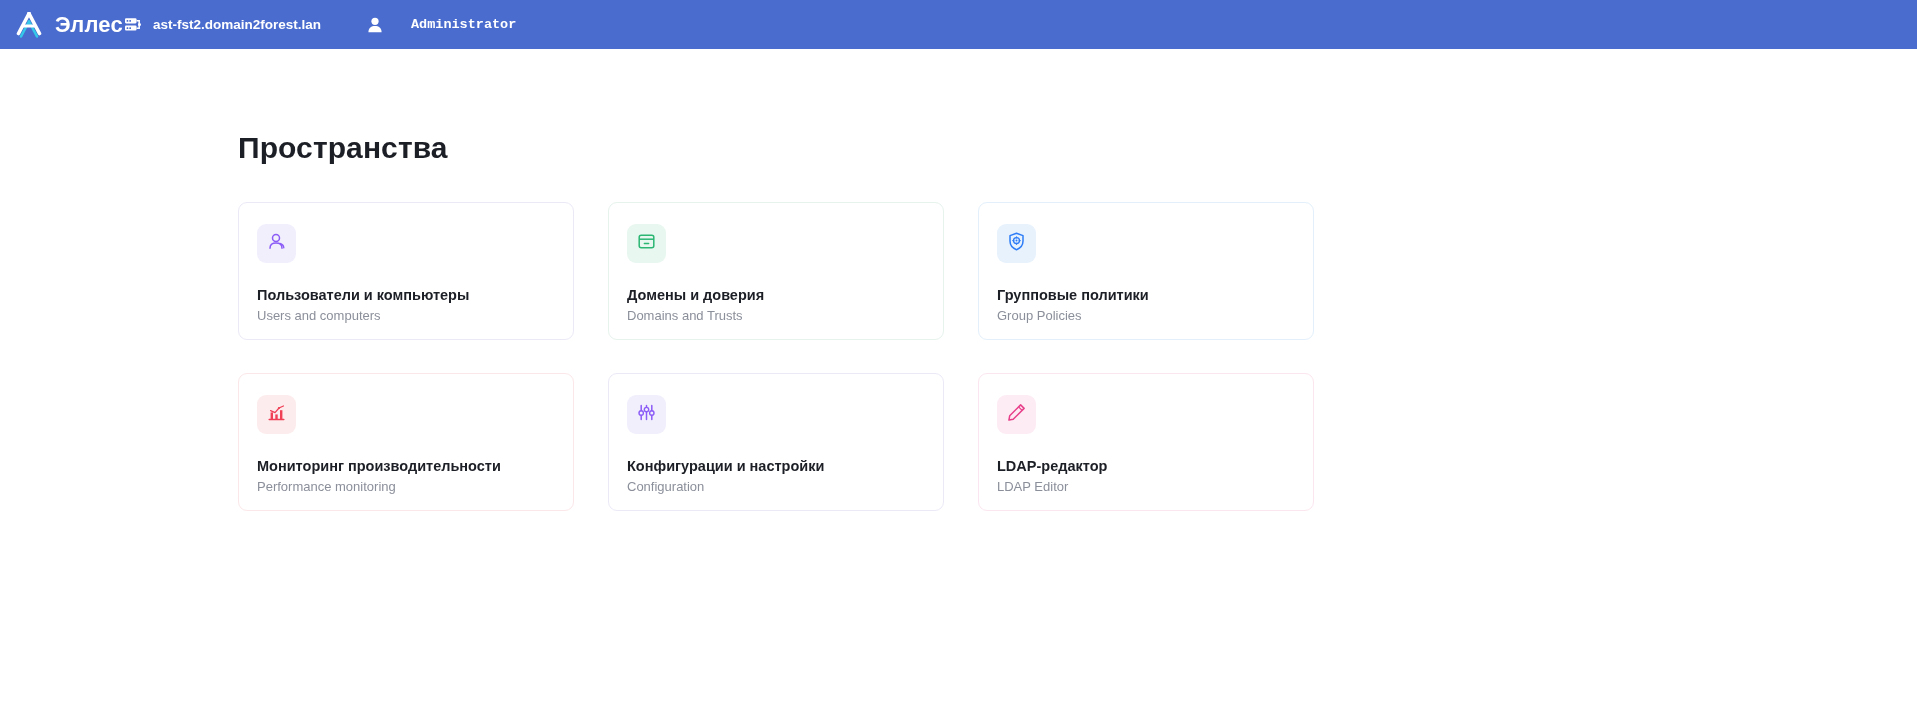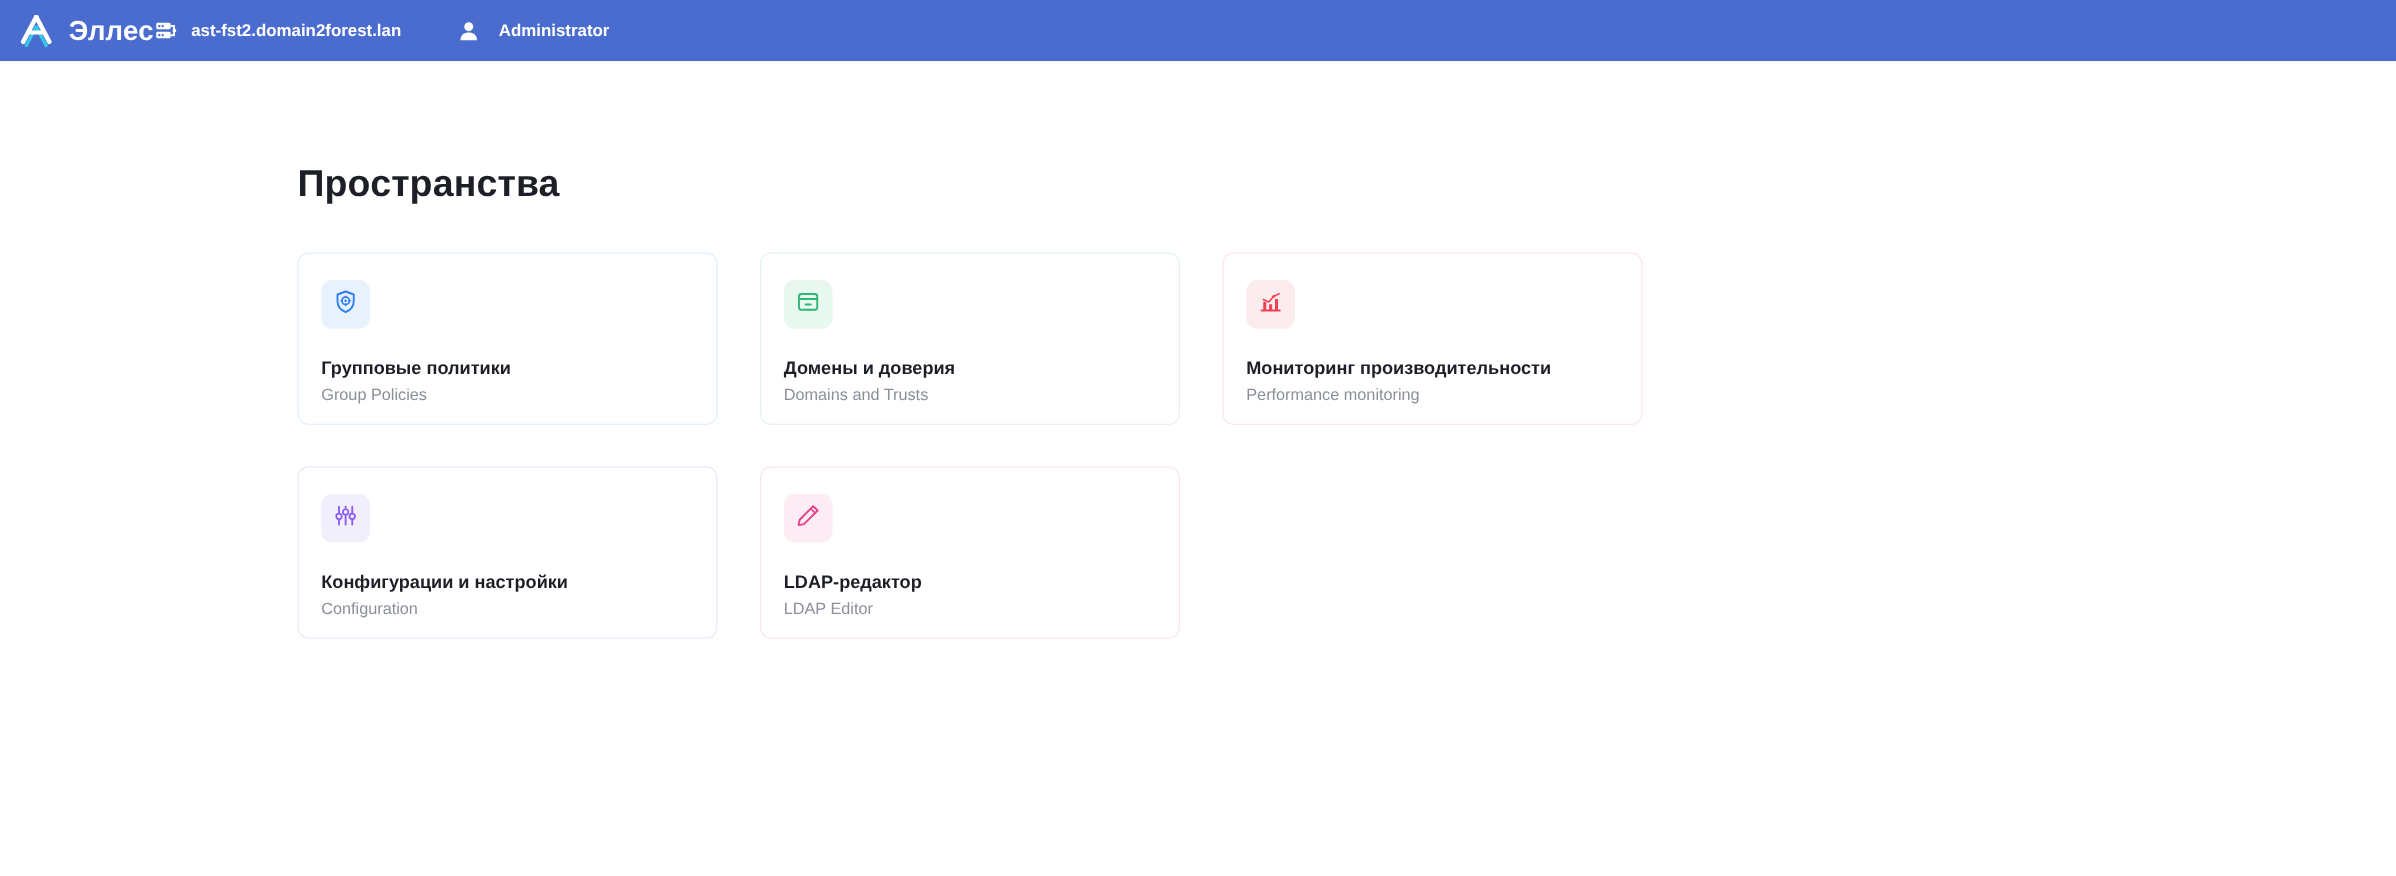--- a/index.html
+++ b/index.html
@@ -49,21 +49,22 @@
   }
   .host-chip .label {
     color: #ffffff;
     font-size: 13.5px;
     font-weight: bold;
     white-space: nowrap;
   }
   .user-chip {
     display: flex;
     align-items: center;
-    gap: 15px;
+    gap: 27px;
+    font-family: Liberation Mono, monospace;
   }
   .user-chip .label {
     color: #ffffff;
     font-size: 13.5px;
     font-weight: bold;
     white-space: nowrap;
   }
   .ico-white { display: block; }
 
   
@@ -178,54 +179,67 @@
           <circle cx="9" cy="5.3" r="3.6" fill="#ffffff"></circle>
           <path d="M2.4 16.2 C2.4 11.9 5.4 10 9 10 C12.6 10 15.6 11.9 15.6 16.2 Z" fill="#ffffff"></path>
         </svg>
       </span>
       <span class="label">Administrator</span>
     </div>
 
   </div>
 </div>
 
-<div class="page" style="background: rgb(255, 255, 255);">
+<div class="page" style="background: rgb(255, 255, 255); border-radius: 25px;">
 
   <div class="page-title" style="color: rgb(29, 31, 38);">Пространства</div>
 
   <div class="grid">
 
+    <div class="card" style="border-color: rgb(236, 233, 247);">
+      <div class="card-icon" style="background: rgb(242, 239, 253);">
+        <span>
+          <svg width="21" height="21" viewBox="0 0 21 21" fill="none">
+            <circle cx="10" cy="7" r="3.5" stroke="#8b5cf6" stroke-width="1.5"></circle>
+            <path d="M4 17.2 C4 13.6 6.7 12 10 12 C13.3 12 16 13.6 16 17.2" stroke="#8b5cf6" stroke-width="1.5" stroke-linecap="round"></path>
+            <path d="M14 12.5 C16.3 13 17.6 14.5 17.8 16.8" stroke="#8b5cf6" stroke-width="1.4" stroke-linecap="round"></path>
+          </svg>
+        </span>
+      </div>
+      <div class="card-title">Пользователи и компьютеры</div>
+      <div class="card-sub">Users and computers</div>
+    </div>
+
+    <div class="card" style="border-color: rgb(230, 243, 236);">
+      <div class="card-icon" style="background: rgb(232, 247, 239);">
+        <span>
+          <svg width="21" height="21" viewBox="0 0 21 21" fill="none">
+            <rect x="3.2" y="4.2" width="14.6" height="12.6" rx="2" stroke="#2bb673" stroke-width="1.5"></rect>
+            <path d="M3.2 8.2 H17.8" stroke="#2bb673" stroke-width="1.5"></path>
+            <path d="M8.4 12.6 H12.6" stroke="#2bb673" stroke-width="1.5" stroke-linecap="round"></path>
+          </svg>
+        </span>
+      </div>
+      <div class="card-title">Домены и доверия</div>
+      <div class="card-sub">Domains and Trusts</div>
+    </div>
 
     <div class="card" style="border-color: rgb(227, 240, 251);">
       <div class="card-icon" style="background: rgb(231, 242, 253);">
         <span>
           <svg width="21" height="21" viewBox="0 0 21 21" fill="none">
             <path d="M10.5 2.2 L17 4.6 V10 C17 14.2 14.2 17.2 10.5 18.7 C6.8 17.2 4 14.2 4 10 V4.6 Z" stroke="#2f7df6" stroke-width="1.5" stroke-linejoin="round"></path>
             <circle cx="10.5" cy="9.6" r="3" stroke="#2f7df6" stroke-width="1.3"></circle>
             <circle cx="10.5" cy="9.6" r="1" fill="#2f7df6"></circle>
             <path d="M10.5 5.9 V7 M10.5 12.2 V13.3 M6.8 9.6 H7.9 M13.1 9.6 H14.2" stroke="#2f7df6" stroke-width="1.2" stroke-linecap="round"></path>
           </svg>
         </span>
       </div>
       <div class="card-title">Групповые политики</div>
       <div class="card-sub">Group Policies</div>
-    </div>
-
-    <div class="card" style="border-color: rgb(230, 243, 236);">
-      <div class="card-icon" style="background: rgb(232, 247, 239);">
-        <span>
-          <svg width="21" height="21" viewBox="0 0 21 21" fill="none">
-            <rect x="3.2" y="4.2" width="14.6" height="12.6" rx="2" stroke="#2bb673" stroke-width="1.5"></rect>
-            <path d="M3.2 8.2 H17.8" stroke="#2bb673" stroke-width="1.5"></path>
-            <path d="M8.4 12.6 H12.6" stroke="#2bb673" stroke-width="1.5" stroke-linecap="round"></path>
-          </svg>
-        </span>
-      </div>
-      <div class="card-title">Домены и доверия</div>
-      <div class="card-sub">Domains and Trusts</div>
     </div>
 
 
     <div class="card" style="border-color: rgb(251, 231, 233);">
       <div class="card-icon" style="background: rgb(253, 236, 237);">
         <span>
           <svg width="21" height="21" viewBox="0 0 21 21" fill="none">
             <path d="M3.2 17.4 H17.8" stroke="#ef4056" stroke-width="1.5" stroke-linecap="round"></path>
             <rect x="4.6" y="10.4" width="2.4" height="7" fill="#ef4056"></rect>
             <rect x="9.3" y="12.4" width="2.4" height="5" fill="#ef4056"></rect>

